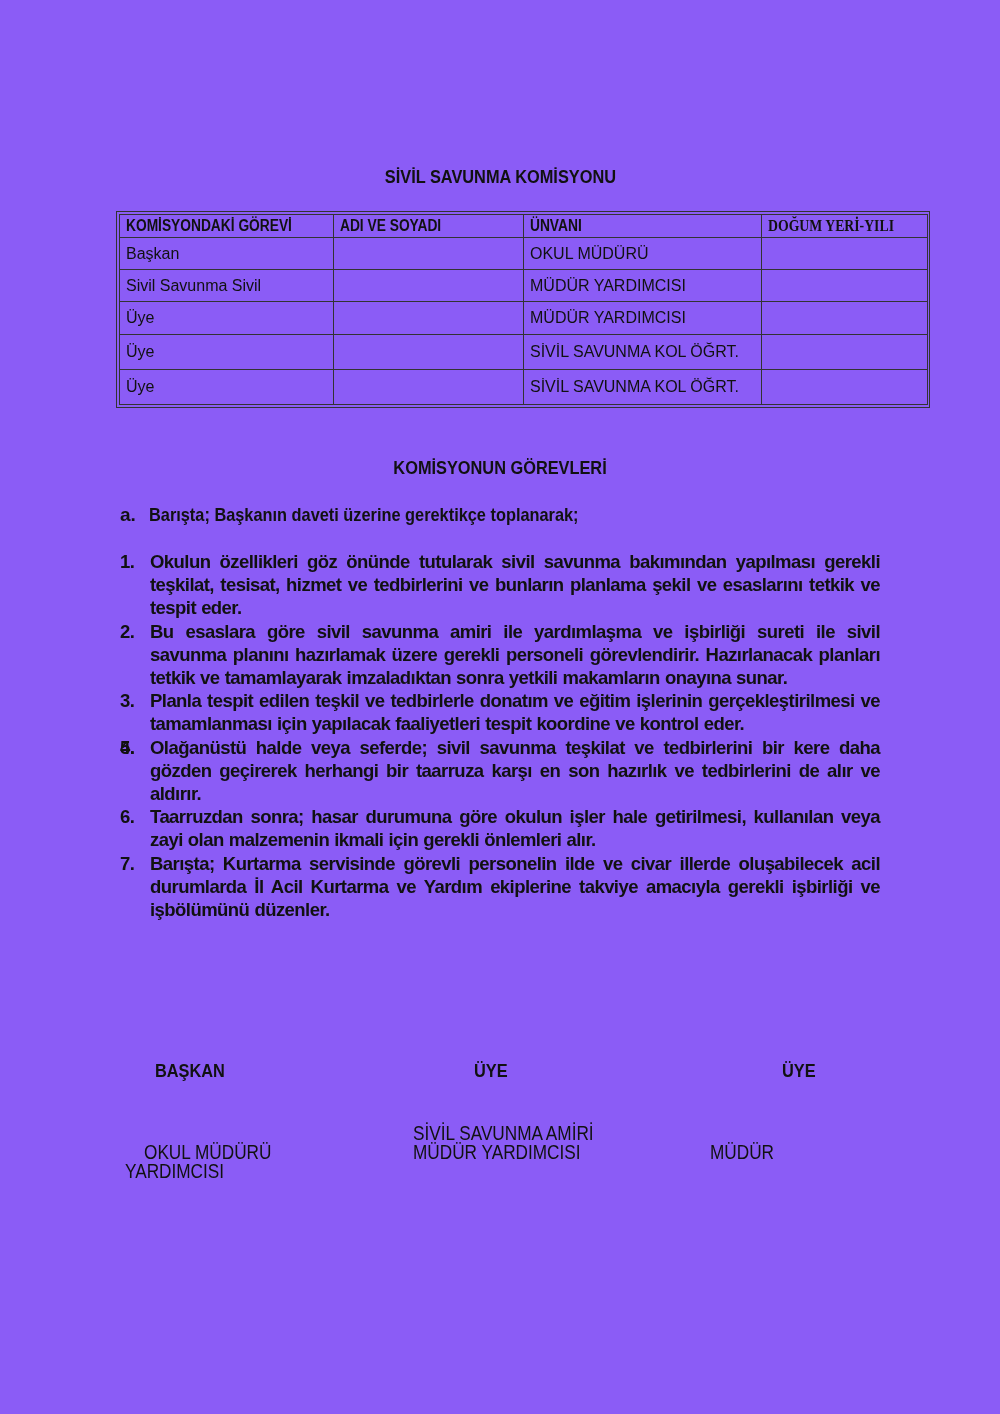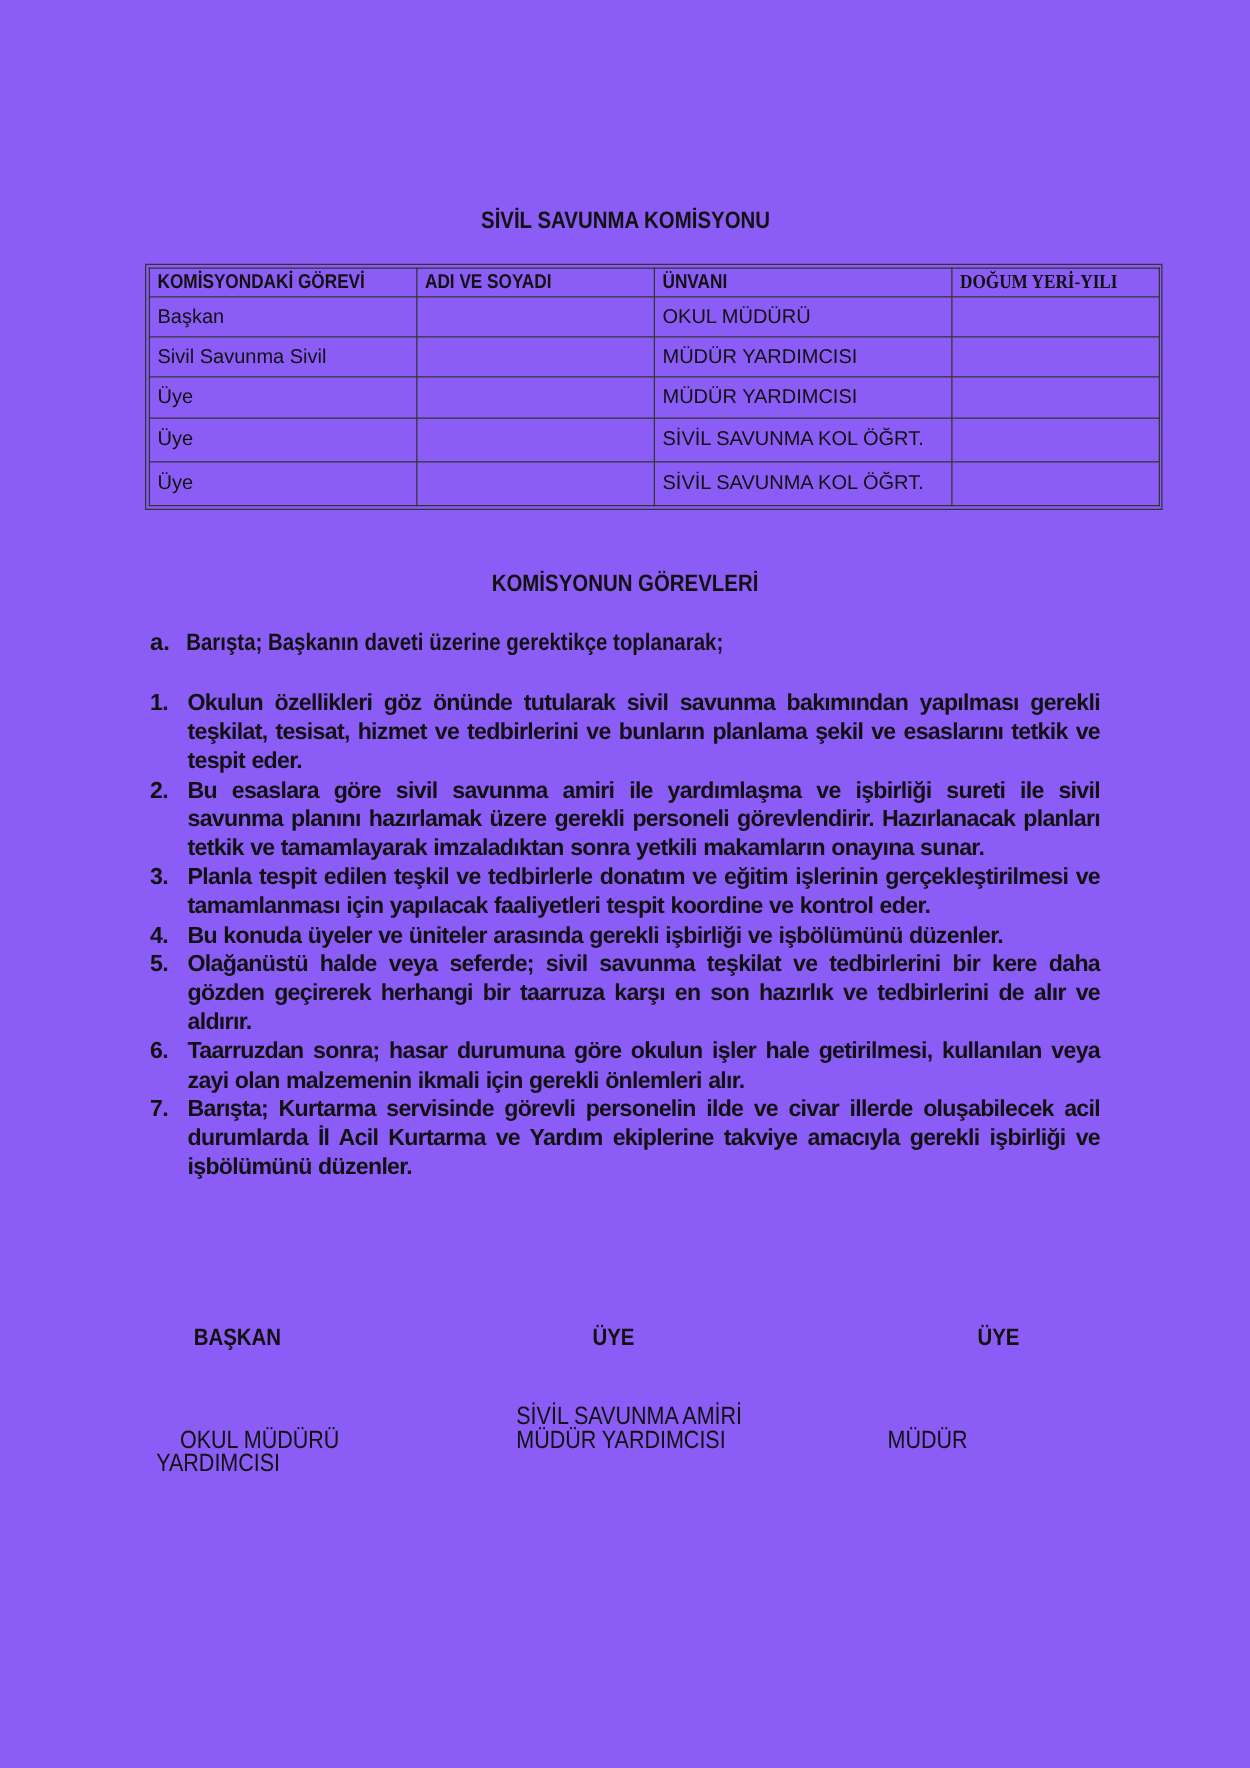--- a/index.html
+++ b/index.html
@@ -194,21 +194,21 @@
 
   <div class="intro">
     <span class="marker">a.</span>
     <span class="text narrow">Barışta; Başkanın daveti üzerine gerektikçe toplanarak;</span>
   </div>
 
   <ol class="tasks">
     <li><span class="num">1.</span><span>Okulun özellikleri göz önünde tutularak sivil savunma bakımından yapılması gerekli teşkilat, tesisat, hizmet ve tedbirlerini ve bunların planlama şekil ve esaslarını tetkik ve tespit eder.</span></li>
     <li><span class="num">2.</span><span>Bu esaslara göre sivil savunma amiri ile yardımlaşma ve işbirliği  sureti ile sivil savunma planını hazırlamak üzere gerekli personeli görevlendirir. Hazırlanacak planları tetkik ve tamamlayarak imzaladıktan sonra yetkili makamların onayına sunar.</span></li>
     <li><span class="num">3.</span><span>Planla tespit edilen teşkil ve tedbirlerle donatım ve eğitim işlerinin gerçekleştirilmesi ve tamamlanması için yapılacak faaliyetleri tespit koordine ve kontrol eder.</span></li>
-    <li><span class="num">4.</span><span>Bu konuda üyeler ve üniteler arasında gerekli işbirliği ve  işbölümünü düzenler.</span></li>
+    <li><span class="num">4.</span></li>
     <li><span class="num">5.</span><span>Olağanüstü halde veya seferde; sivil savunma teşkilat ve tedbirlerini bir kere daha gözden geçirerek herhangi bir taarruza karşı en son hazırlık ve tedbirlerini de alır ve aldırır.</span></li>
     <li><span class="num">6.</span><span>Taarruzdan sonra; hasar durumuna göre okulun işler hale getirilmesi, kullanılan veya zayi olan malzemenin ikmali için gerekli önlemleri alır.</span></li>
     <li><span class="num">7.</span><span>Barışta; Kurtarma servisinde görevli personelin ilde ve civar illerde oluşabilecek acil durumlarda İl Acil Kurtarma ve Yardım ekiplerine takviye amacıyla gerekli işbirliği ve işbölümünü düzenler.</span></li>
   </ol>
 
   <div class="sig sig-head" id="sig-head-1">
     <span class="narrow">BAŞKAN</span>
   </div>
   <div class="sig sig-head" id="sig-head-2">
     <span class="narrow">ÜYE</span>

